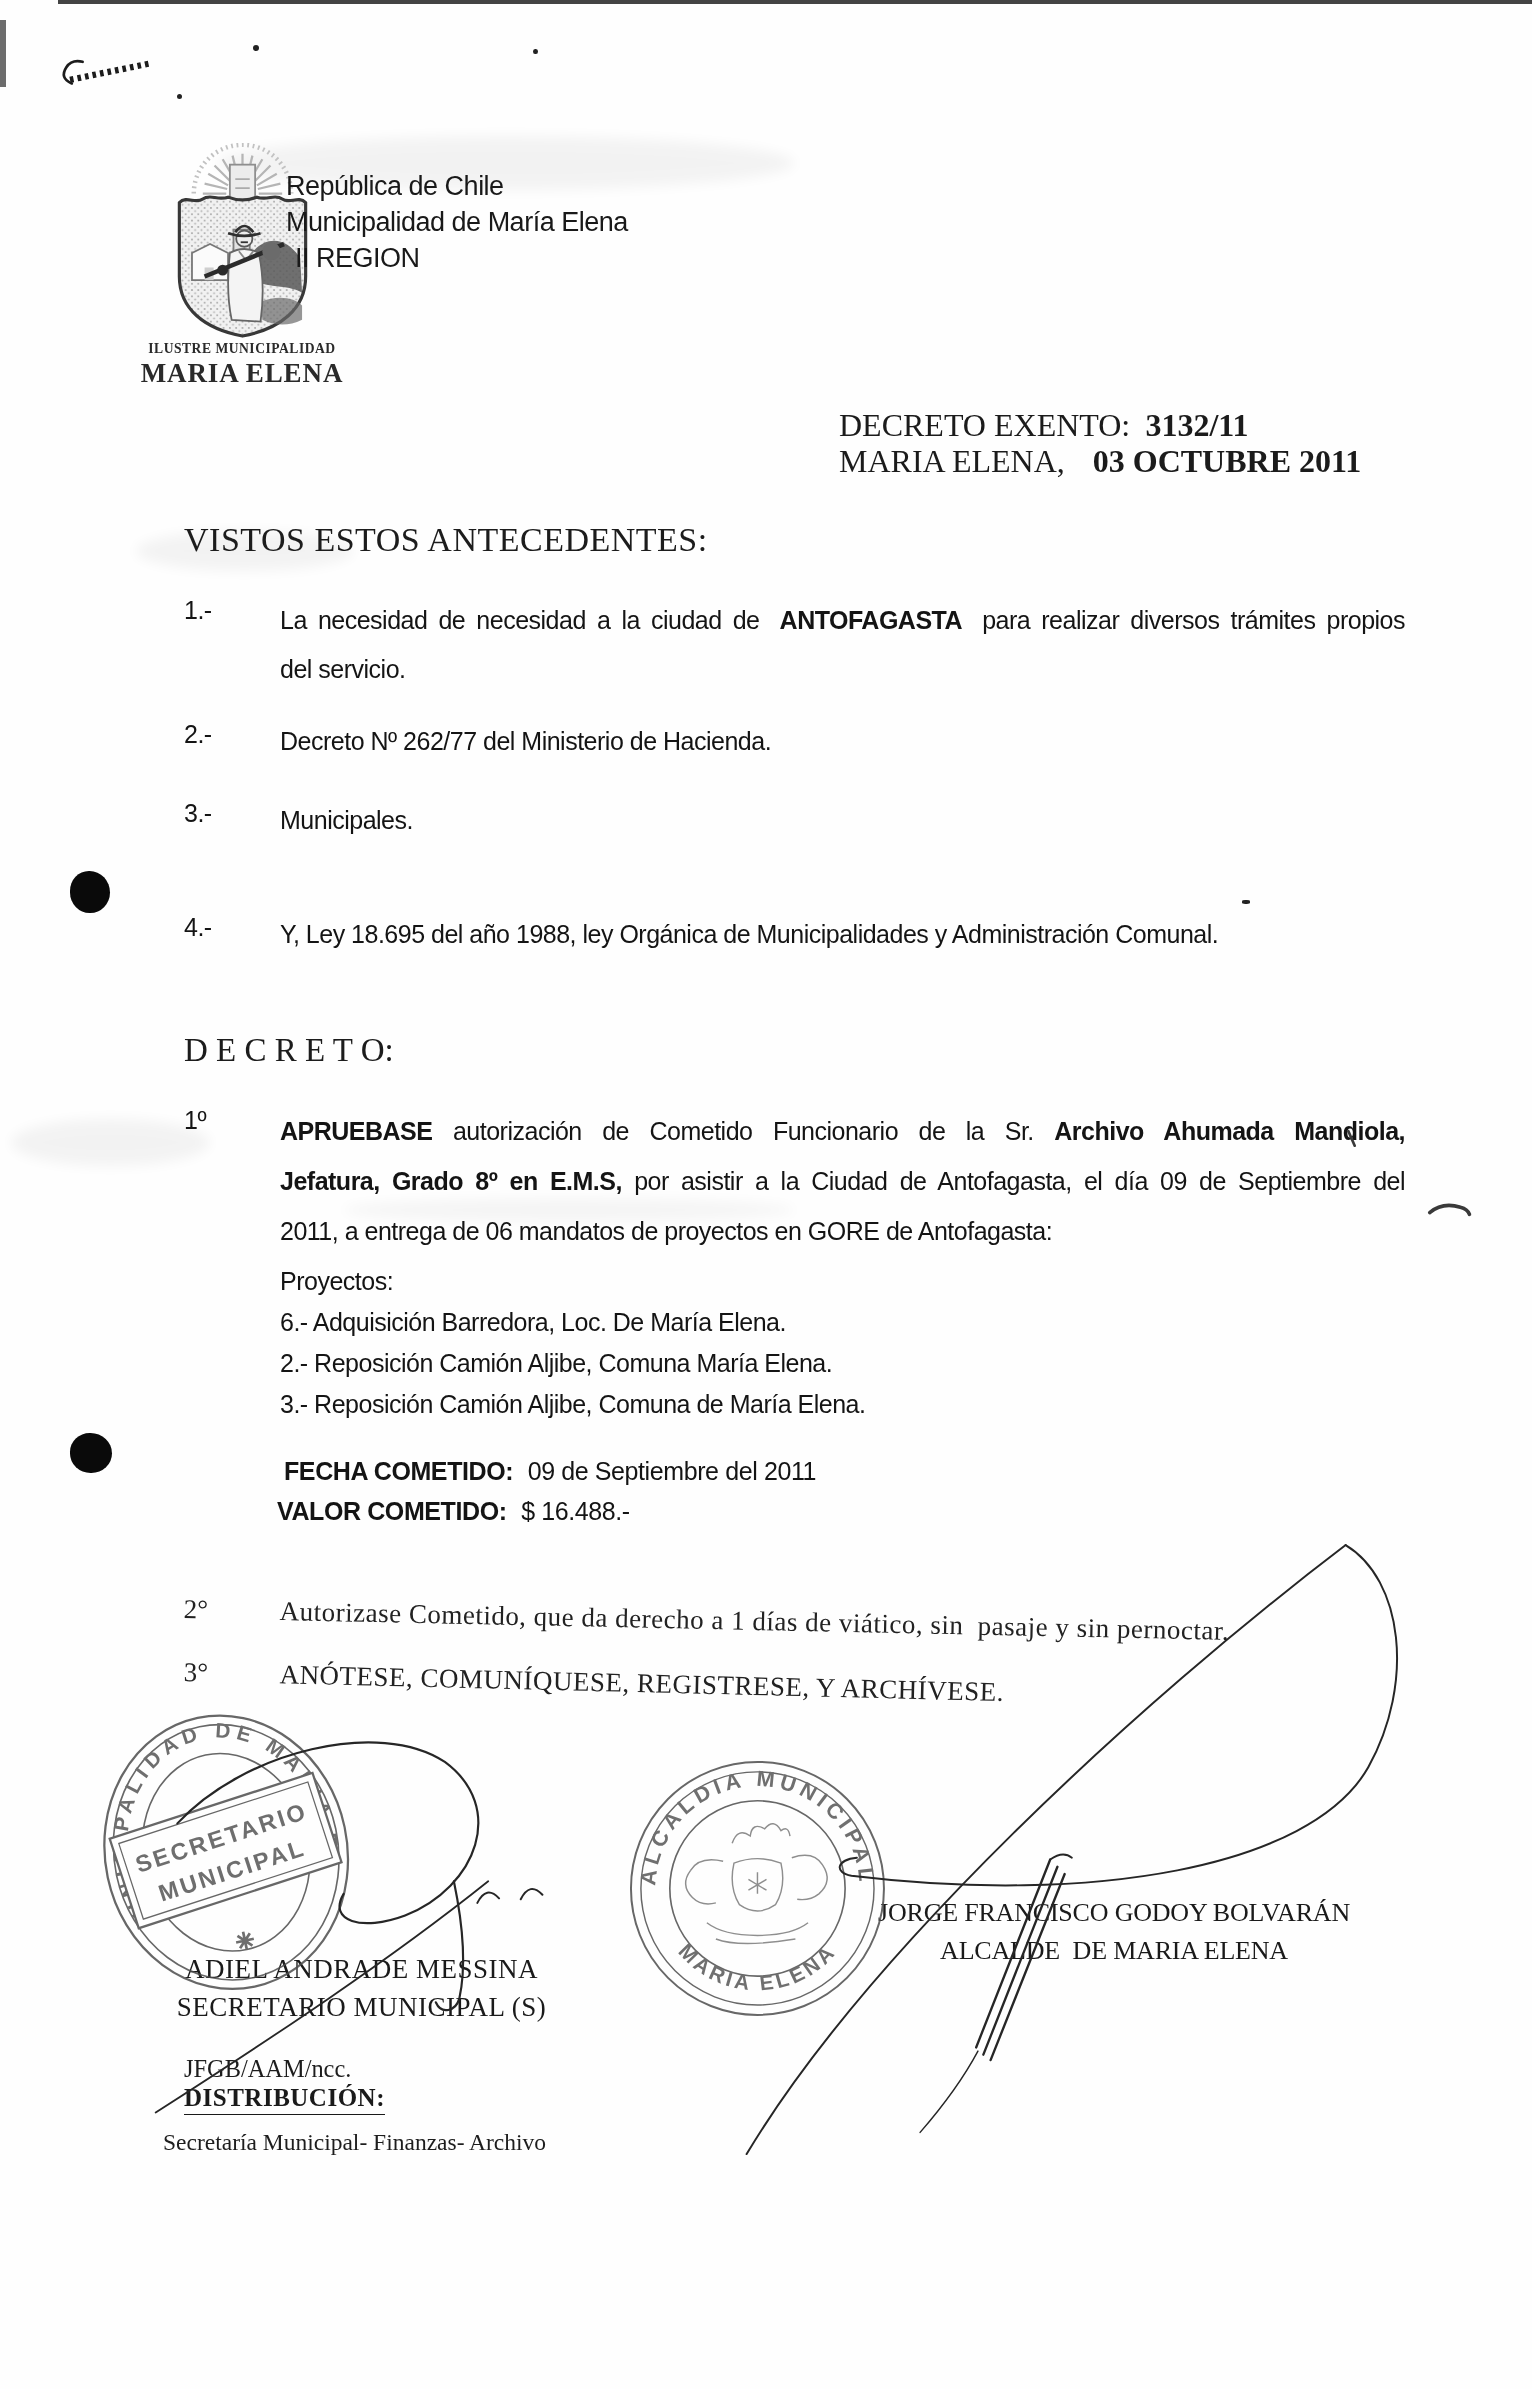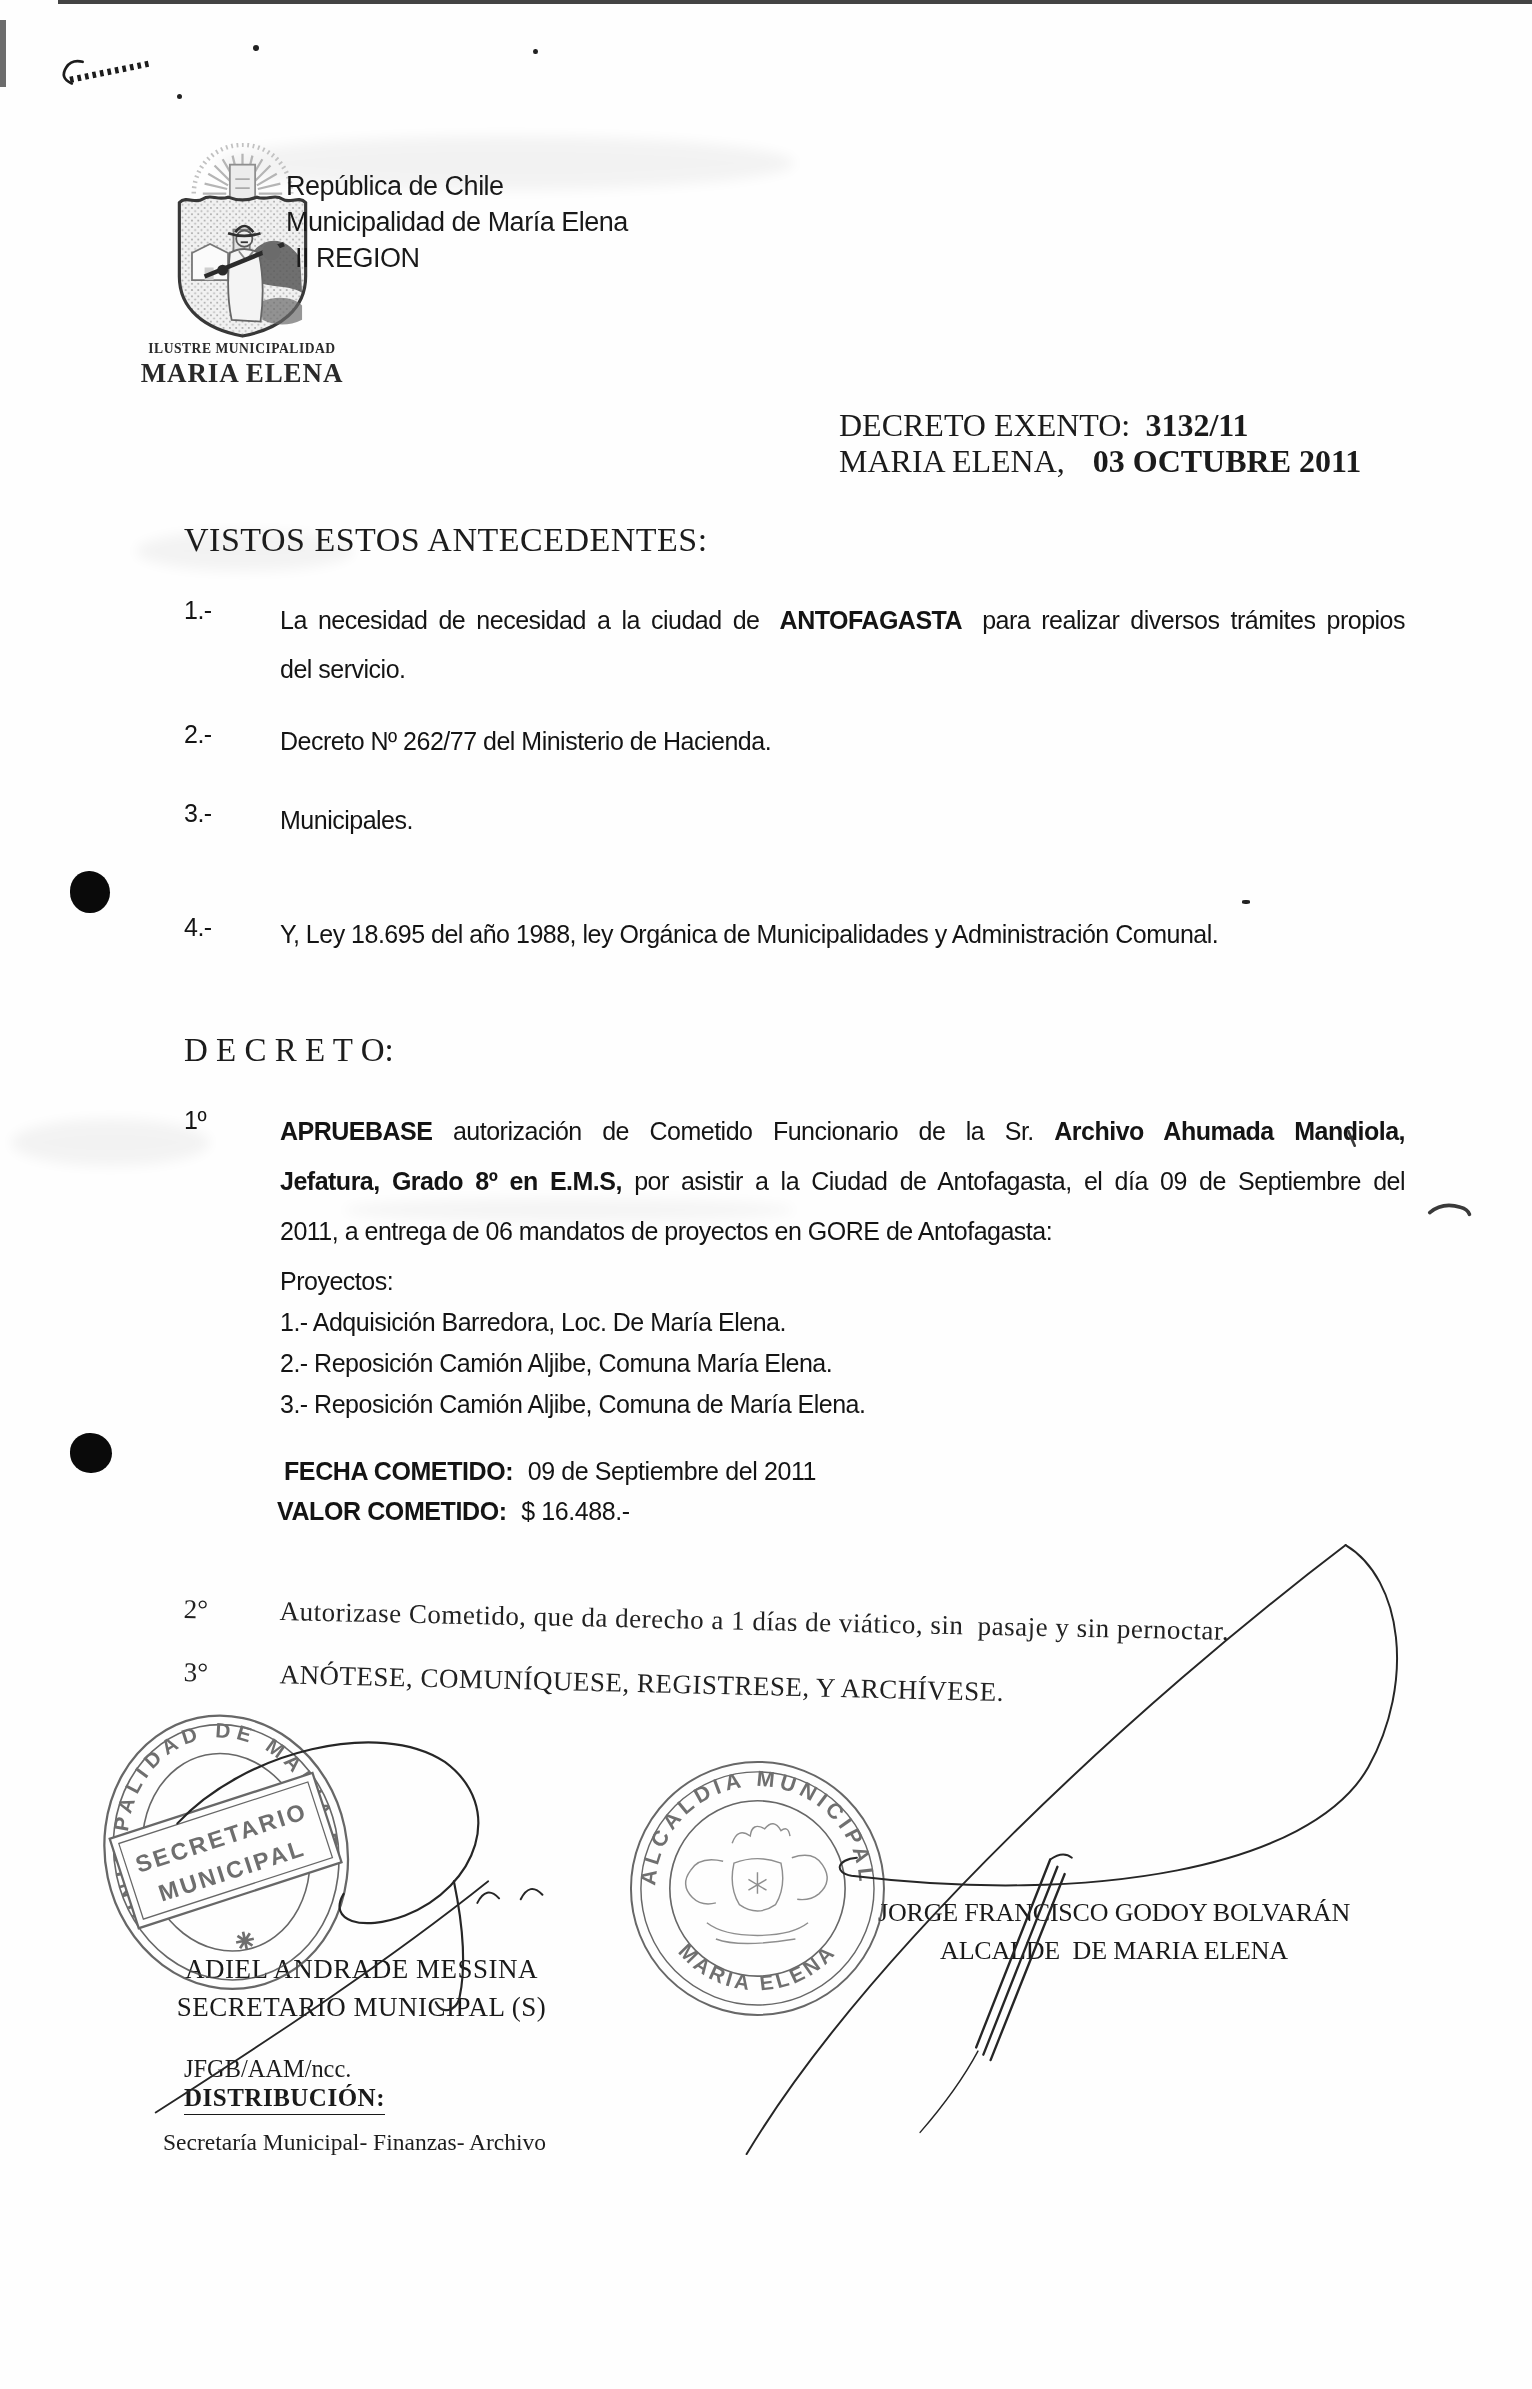--- a/index.html
+++ b/index.html
@@ -168,21 +168,21 @@
 
   <div class="abs decreto-title">D E C R E T O:</div>
 
   <div class="row" style="top:1106px;">
     <div class="num">1º</div>
     <div class="body">
       <div class="jl lh55"><span class="b">APRUEBASE</span> <span>autorización de Cometido Funcionario de la Sr.</span> <span class="b">Archivo Ahumada Mandiola,</span></div>
       <div class="jl lh55"><span class="b">Jefatura, Grado 8º en E.M.S,</span> <span>por asistir a la Ciudad de Antofagasta, el día 09 de Septiembre del</span></div>
       <div class="lh55">2011, a entrega de 06 mandatos de proyectos en GORE de Antofagasta:</div>
       <div class="proy-label">Proyectos:</div>
-      <div class="lh45">1.- Adquisición Barredora, Loc. De María Elena.</div>
+      <div class="lh45">6.- Adquisición Barredora, Loc. De María Elena.</div>
       <div class="lh45">2.- Reposición Camión Aljibe, Comuna María Elena.</div>
       <div class="lh45">3.- Reposición Camión Aljibe, Comuna de María Elena.</div>
     </div>
   </div>
 
   <div class="fv-row" style="left:284px;top:1457px;">
     <span class="lbl">FECHA COMETIDO:</span><span class="val">09 de Septiembre del 2011</span>
   </div>
   <div class="fv-row" style="left:277px;top:1497px;">
     <span class="lbl">VALOR COMETIDO:</span><span class="val">$ 16.488.-</span>

